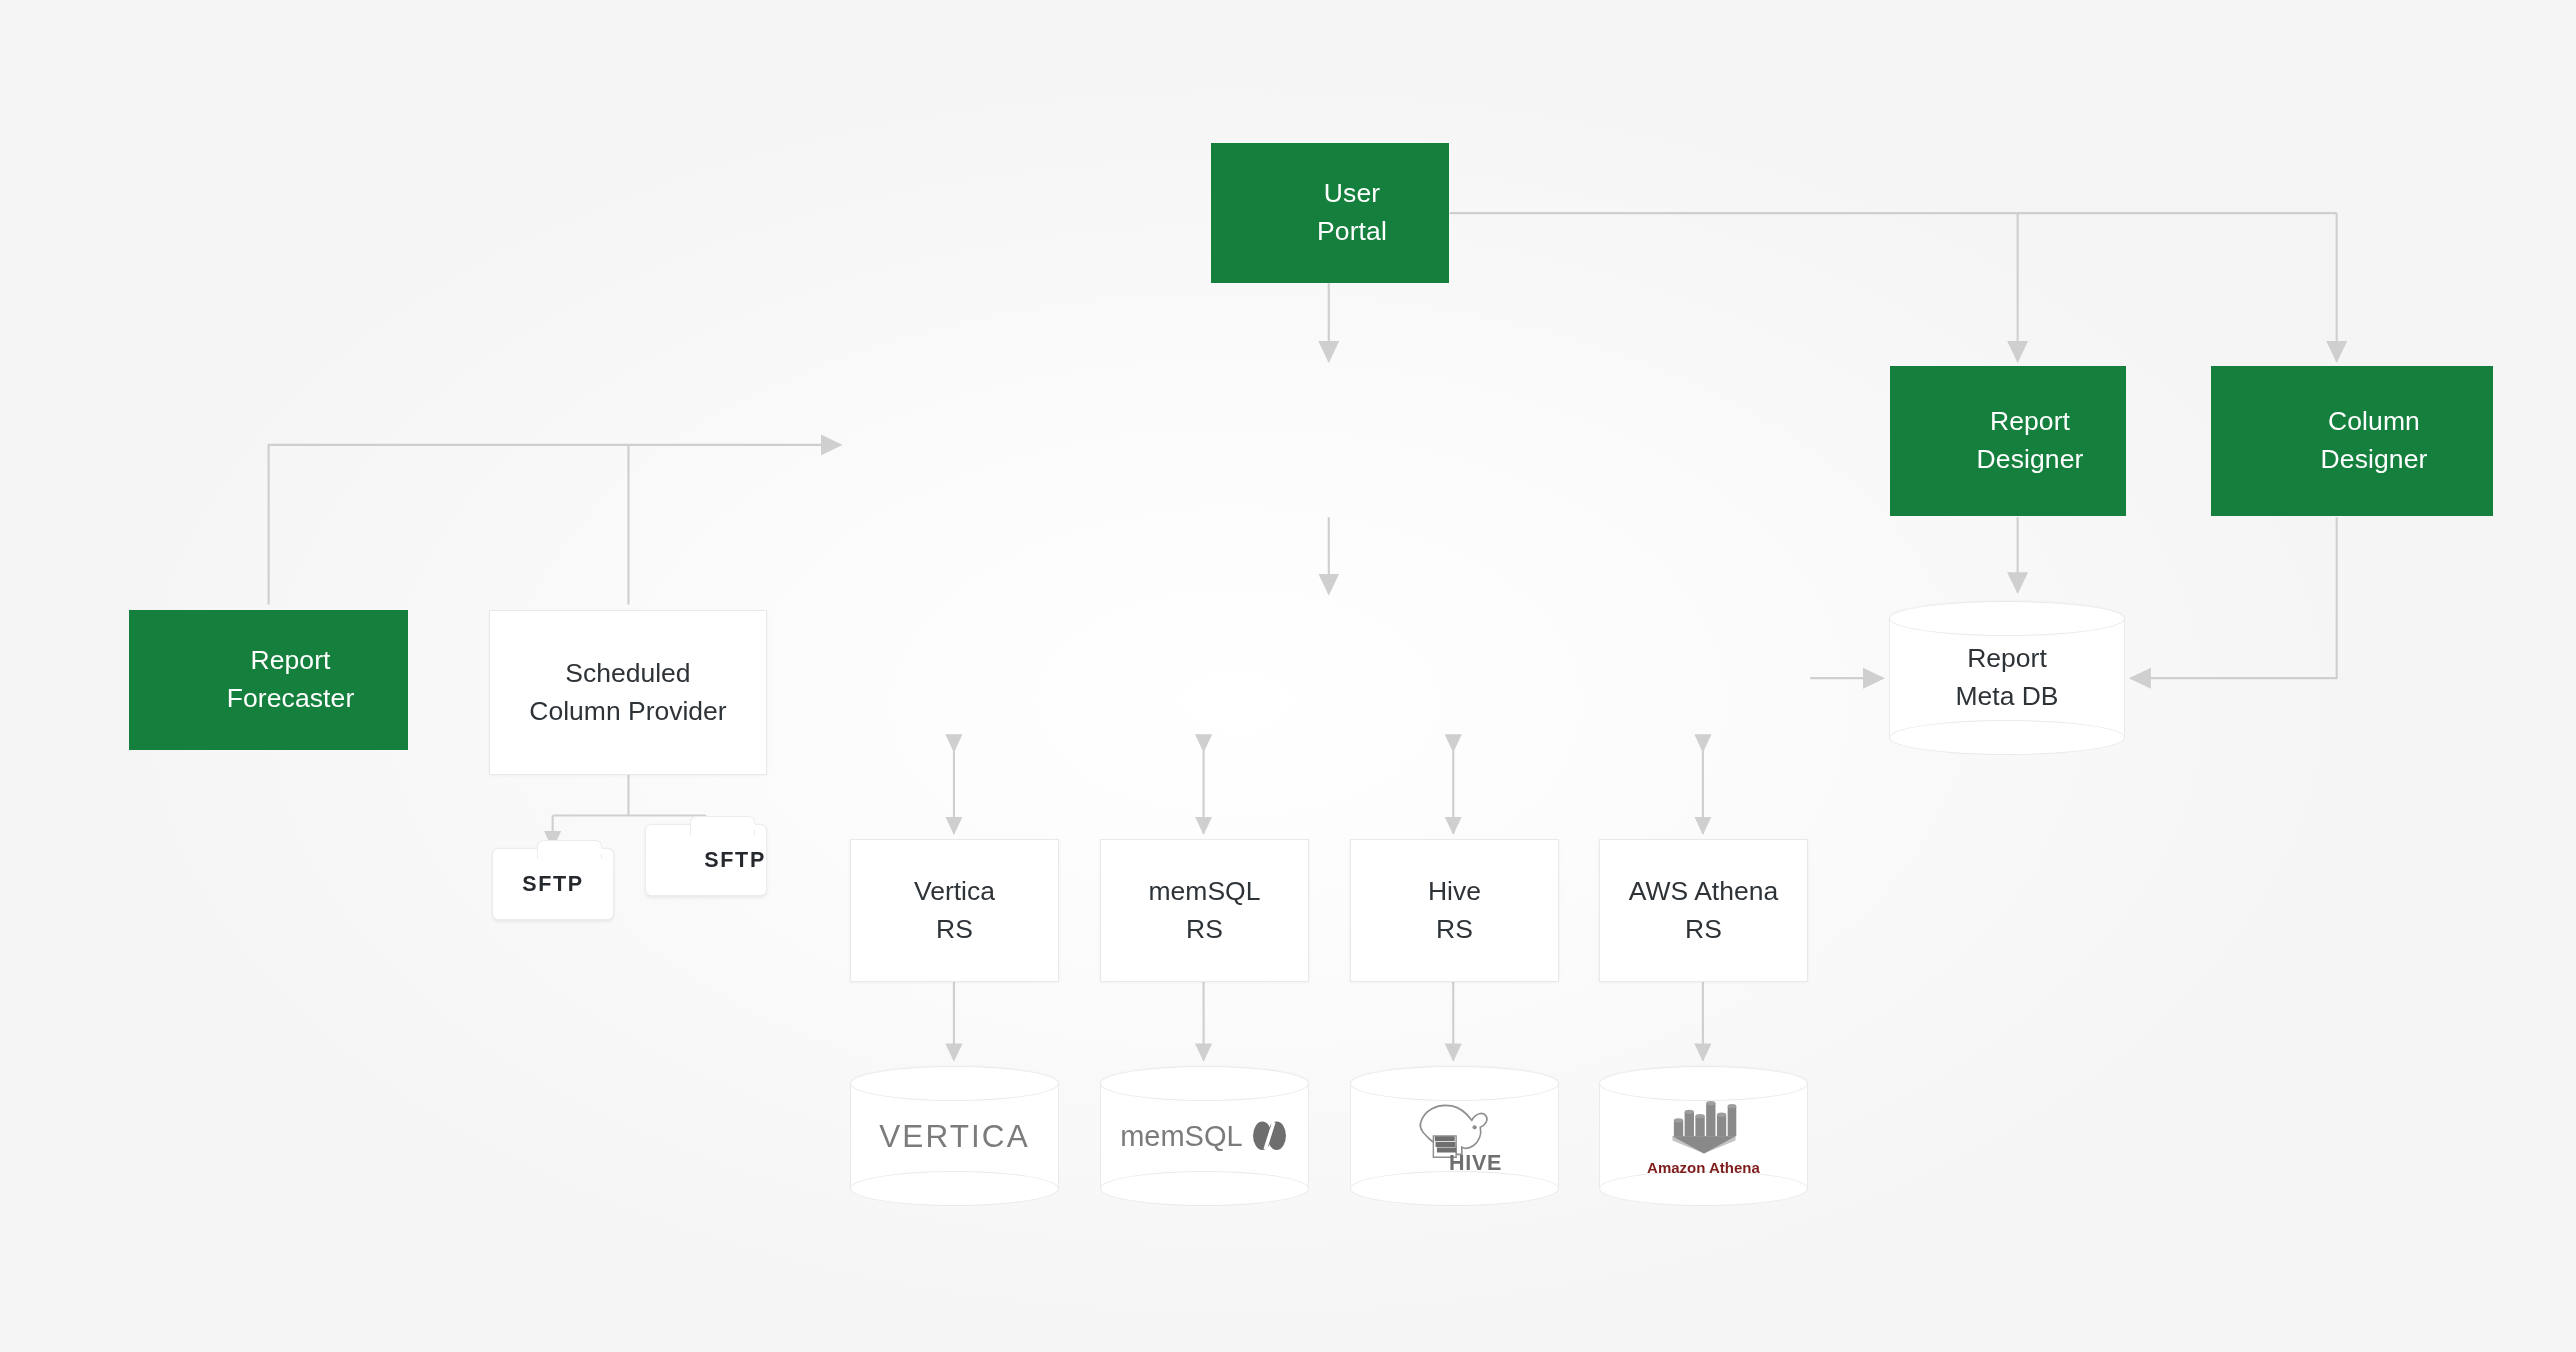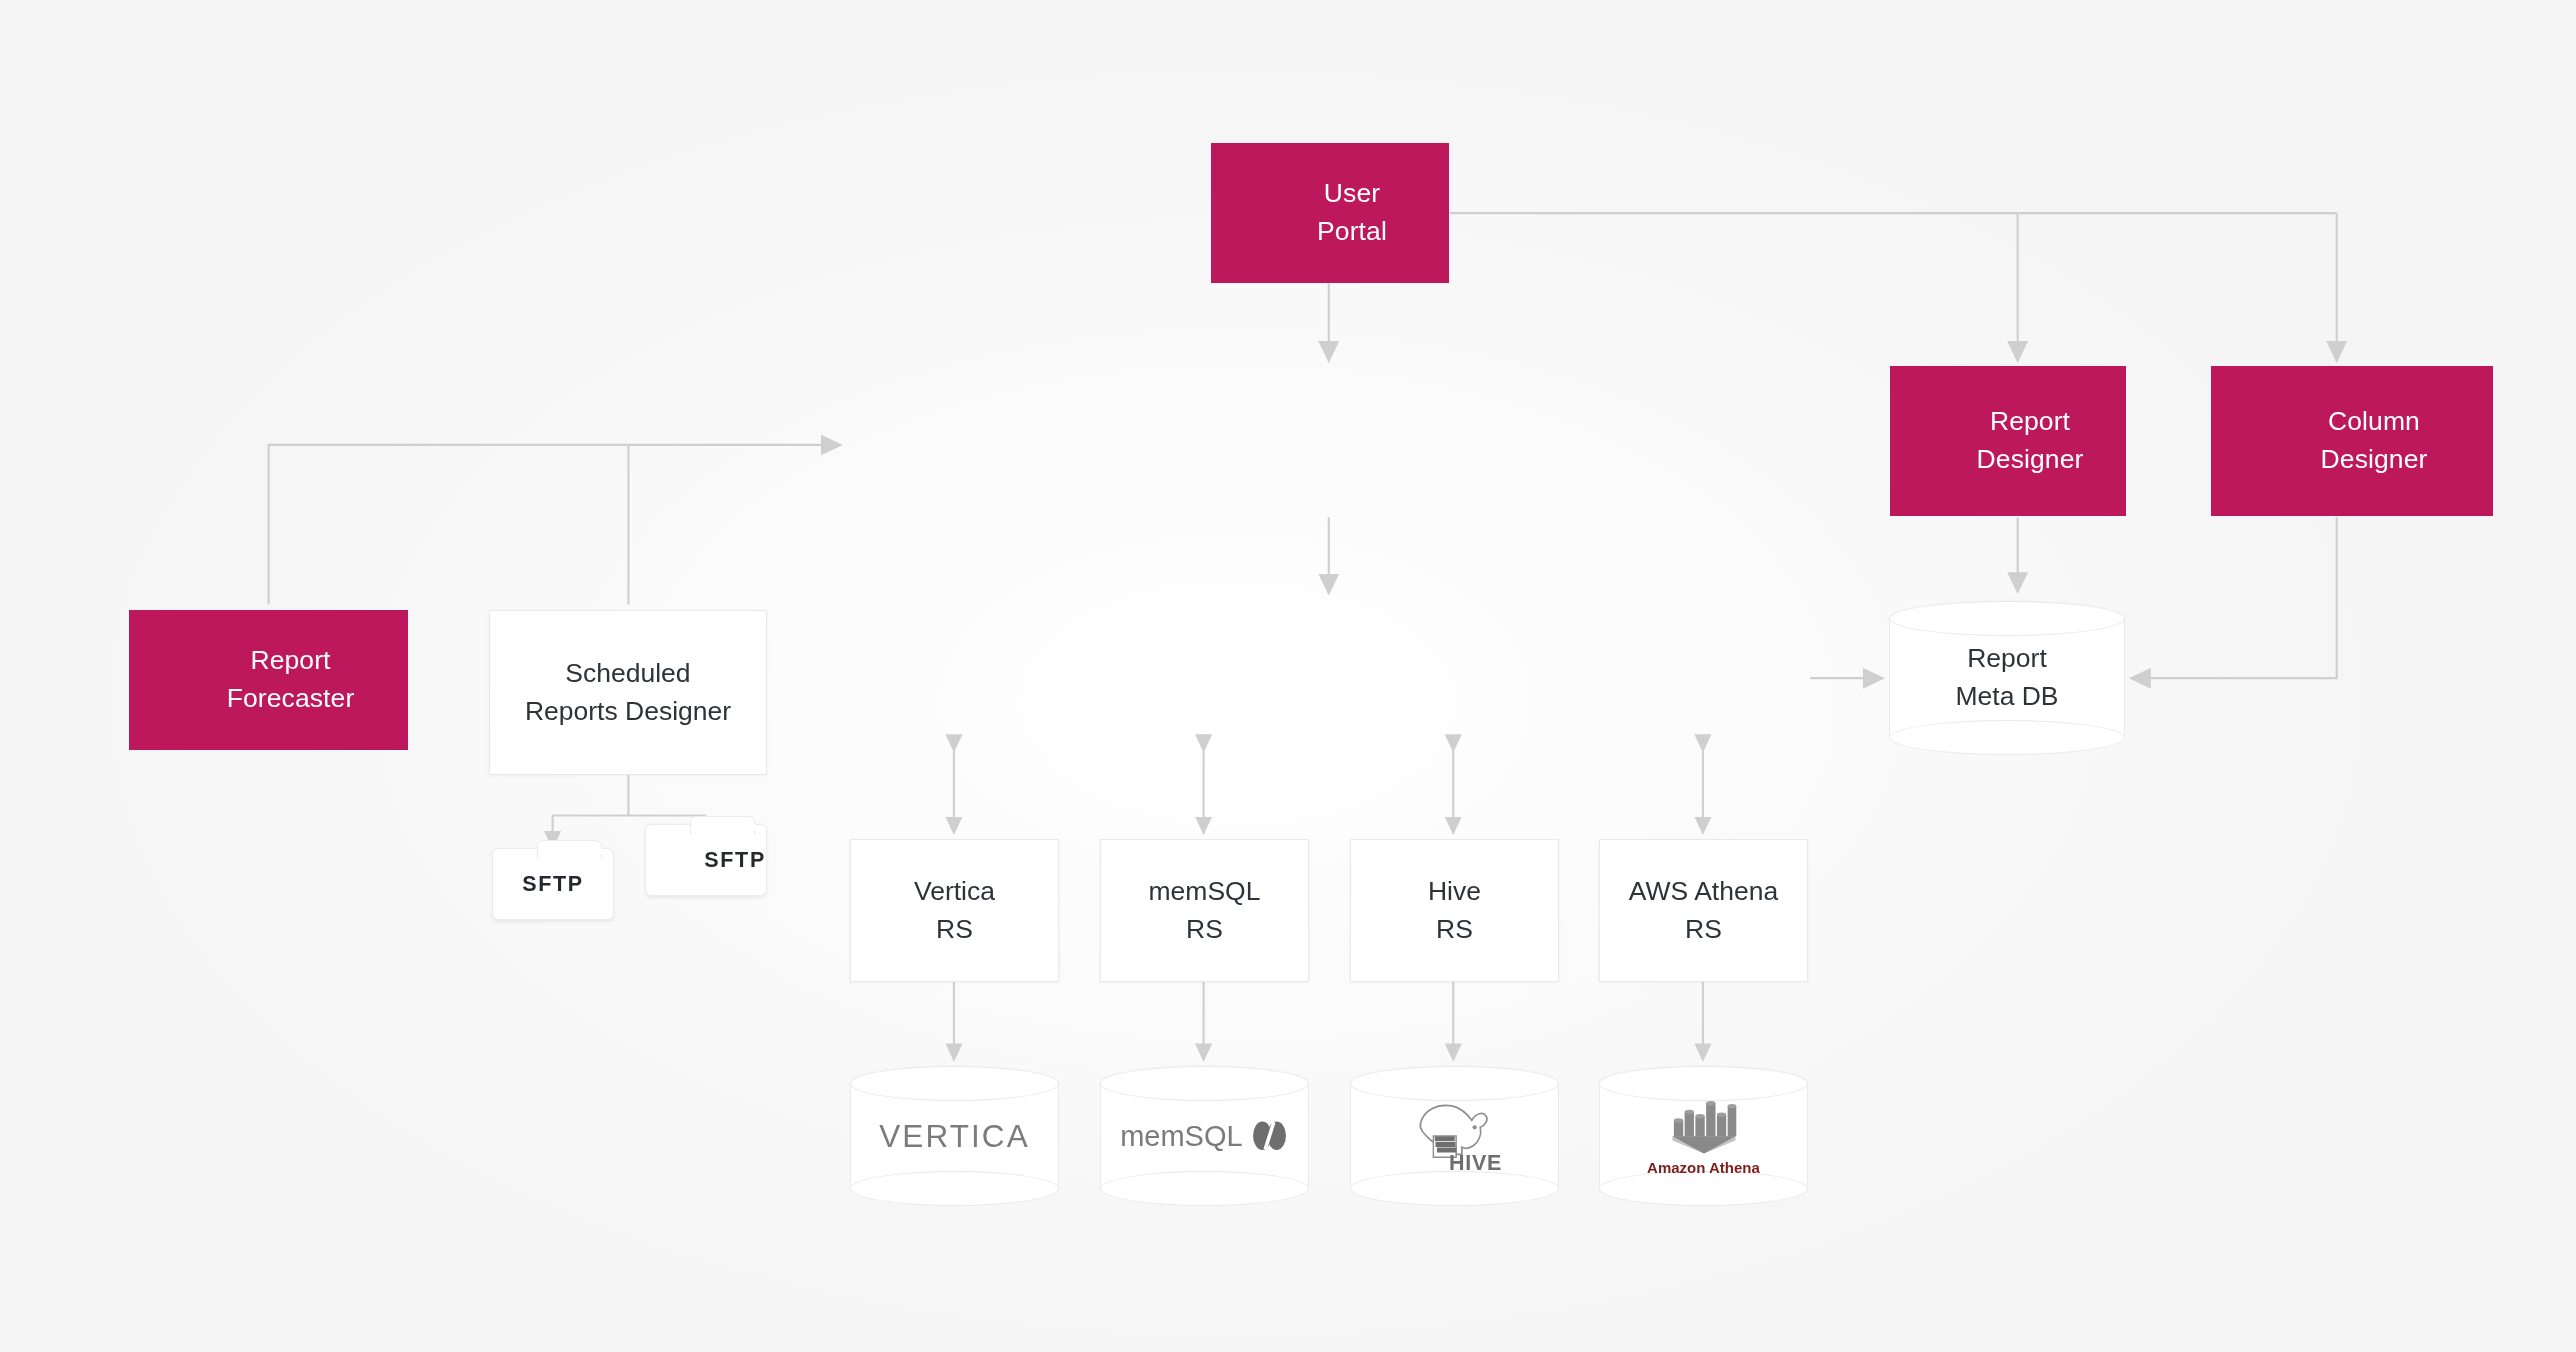--- a/index.html
+++ b/index.html
@@ -10,21 +10,21 @@
     font-family:"Liberation Sans", sans-serif;
     overflow:hidden;
   }
   #stage{position:relative;width:2576px;height:1352px;}
   svg#wires{position:absolute;left:0;top:0;width:2576px;height:1352px;pointer-events:none;}
 
   .node{position:absolute;box-sizing:border-box;display:flex;align-items:center;
         justify-content:center;text-align:center;}
 
   .box-red{
-    background:#be185d;
+    background:#15803d;
     color:#ffffff;
     font-size:26.5px;
     line-height:1.42;
     font-weight:400;
     letter-spacing:0.1px;
     font-stretch:condensed;
     padding-left:44px;
   }
   .box-white{
     background:#ffffff;
@@ -162,21 +162,21 @@
   <div class="node box-red" style="left:129px;top:610px;width:279px;height:140px;">
     <div>
       <div>Report</div>
       <div>Forecaster</div>
     </div>
   </div>
 
   <div class="node box-white" style="left:489px;top:610px;width:278px;height:165px;">
     <div>
       <div>Scheduled</div>
-      <div>Reports Designer</div>
+      <div>Column Provider</div>
     </div>
   </div>
 
   <div class="folder" style="left:492px;top:848px;width:120px;height:70px;">
     <div class="tab"></div>
     <div class="tabmask"></div>
     <span>SFTP</span>
   </div>
 
   <div class="folder" style="left:645px;top:824px;width:120px;height:70px;justify-content:flex-end;">

